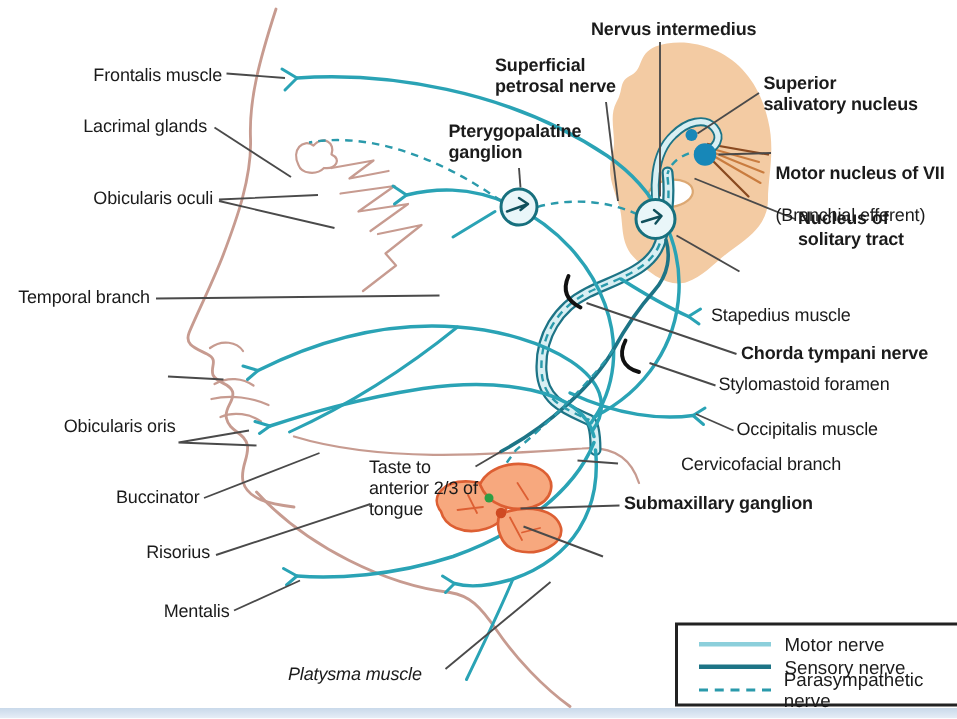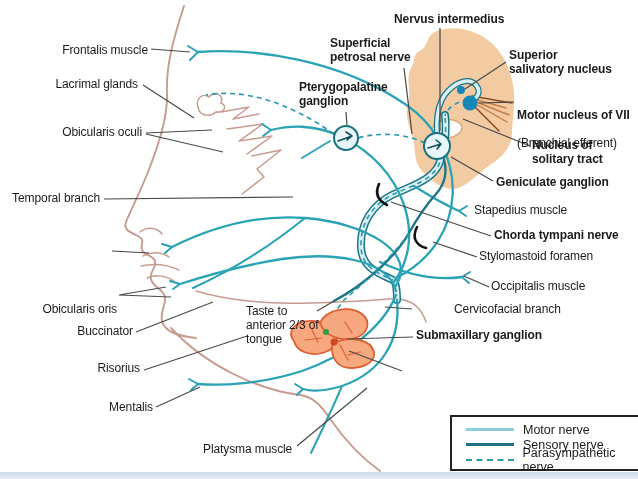--- a/index.html
+++ b/index.html
@@ -188,42 +188,41 @@
       <path class="leader" d="M413,337 L347,339"></path>
       <path class="leader" d="M402,371 L349,351"></path>
       <path class="leader" d="M317,311 L334,301"></path>
     </g>
   </svg>
 
   <div class="lbl r" style="right:490px;top:44px;">Frontalis muscle</div>
   <div class="lbl r" style="right:500px;top:78px;">Lacrimal glands</div>
   <div class="lbl r" style="right:496px;top:126px;">Obicularis oculi</div>
   <div class="lbl r" style="right:538px;top:192px;">Temporal branch</div>
-  <div class="lbl r" style="right:521px;top:303px;">Obicularis oris</div>
+  <div class="lbl r" style="right:521px;top:278px;">Obicularis oris</div>
   <div class="lbl r" style="right:505px;top:325px;">Buccinator</div>
   <div class="lbl r" style="right:498px;top:362px;">Risorius</div>
   <div class="lbl r" style="right:485px;top:401px;">Mentalis</div>
-  <div class="lbl" style="left:203px;top:443px;">Platysma muscle</div>
+  <div class="lbl" style="left:192px;top:443px;font-style:italic;">Platysma muscle</div>
 
   <div class="lbl b" style="left:394px;top:13px;">Nervus intermedius</div>
   <div class="lbl b" style="left:330px;top:37px;">Superficial
 petrosal nerve</div>
   <div class="lbl b" style="left:509px;top:49px;">Superior
 salivatory nucleus</div>
   <div class="lbl b" style="left:299px;top:81px;">Pterygopalatine
 ganglion</div>
 
   <div class="lbl" style="left:517px;top:95px;">
     <span class="b" style="display:block;">Motor nucleus of VII</span>
     <span style="display:block;">(Branchial efferent)</span>
   </div>
 
   <div class="lbl b" style="left:532px;top:139px;">Nucleus of
 solitary tract</div>
-  <div class="lbl b" style="left:496px;top:176px;">Geniculate ganglion</div>
   <div class="lbl" style="left:474px;top:204px;">Stapedius muscle</div>
   <div class="lbl" style="left:479px;top:250px;">Stylomastoid foramen</div>
   <div class="lbl b" style="left:494px;top:229px;">Chorda tympani nerve</div>
   <div class="lbl" style="left:491px;top:280px;">Occipitalis muscle</div>
   <div class="lbl" style="left:414px;top:303px;margin-left:40px;">Cervicofacial branch</div>
   <div class="lbl b" style="left:416px;top:329px;">Submaxillary ganglion</div>
   <div class="lbl" style="left:246px;top:305px;">Taste to
 anterior 2/3 of
 tongue</div>
 

